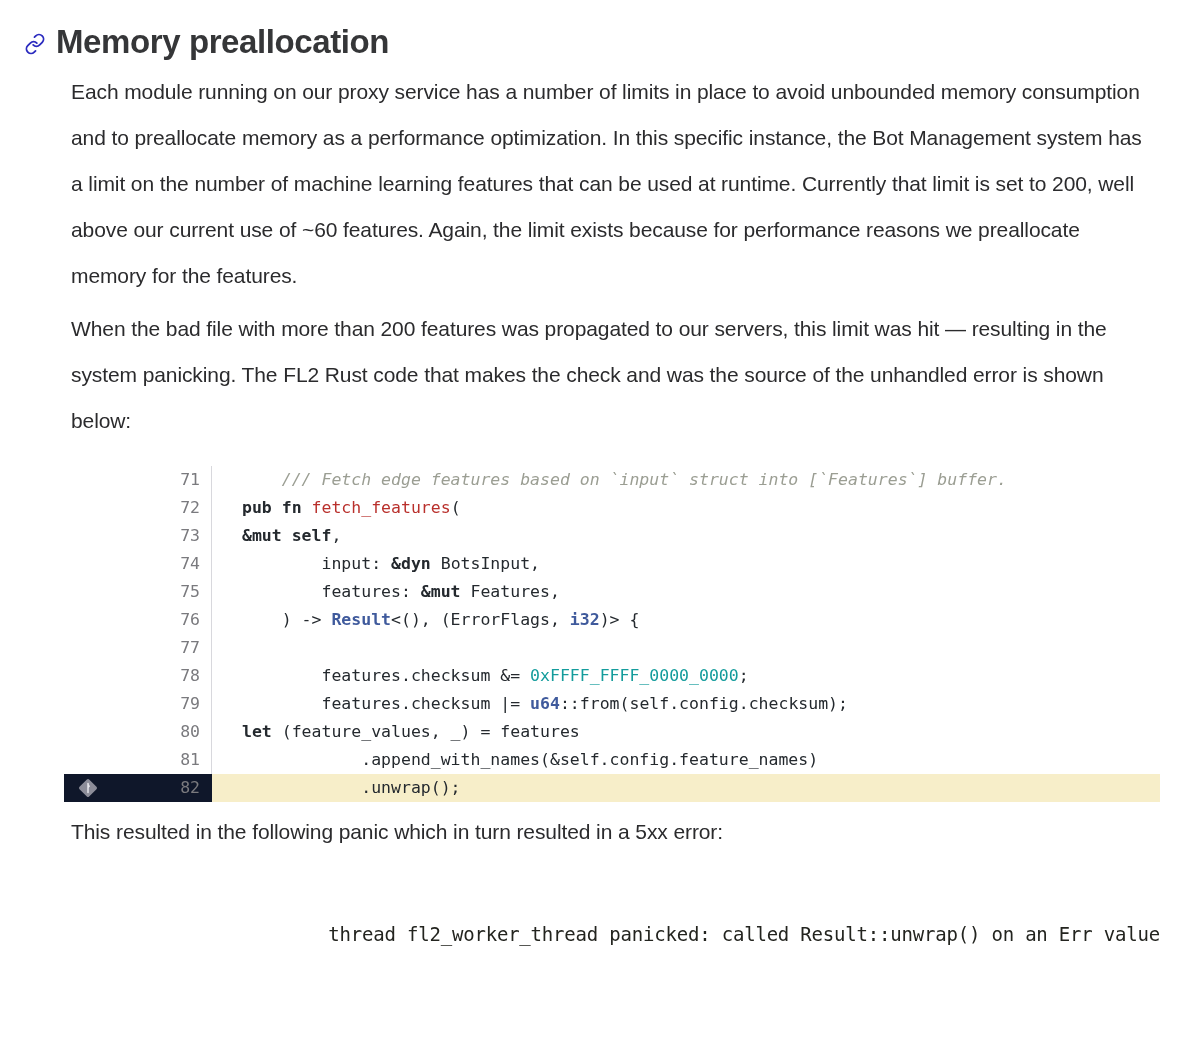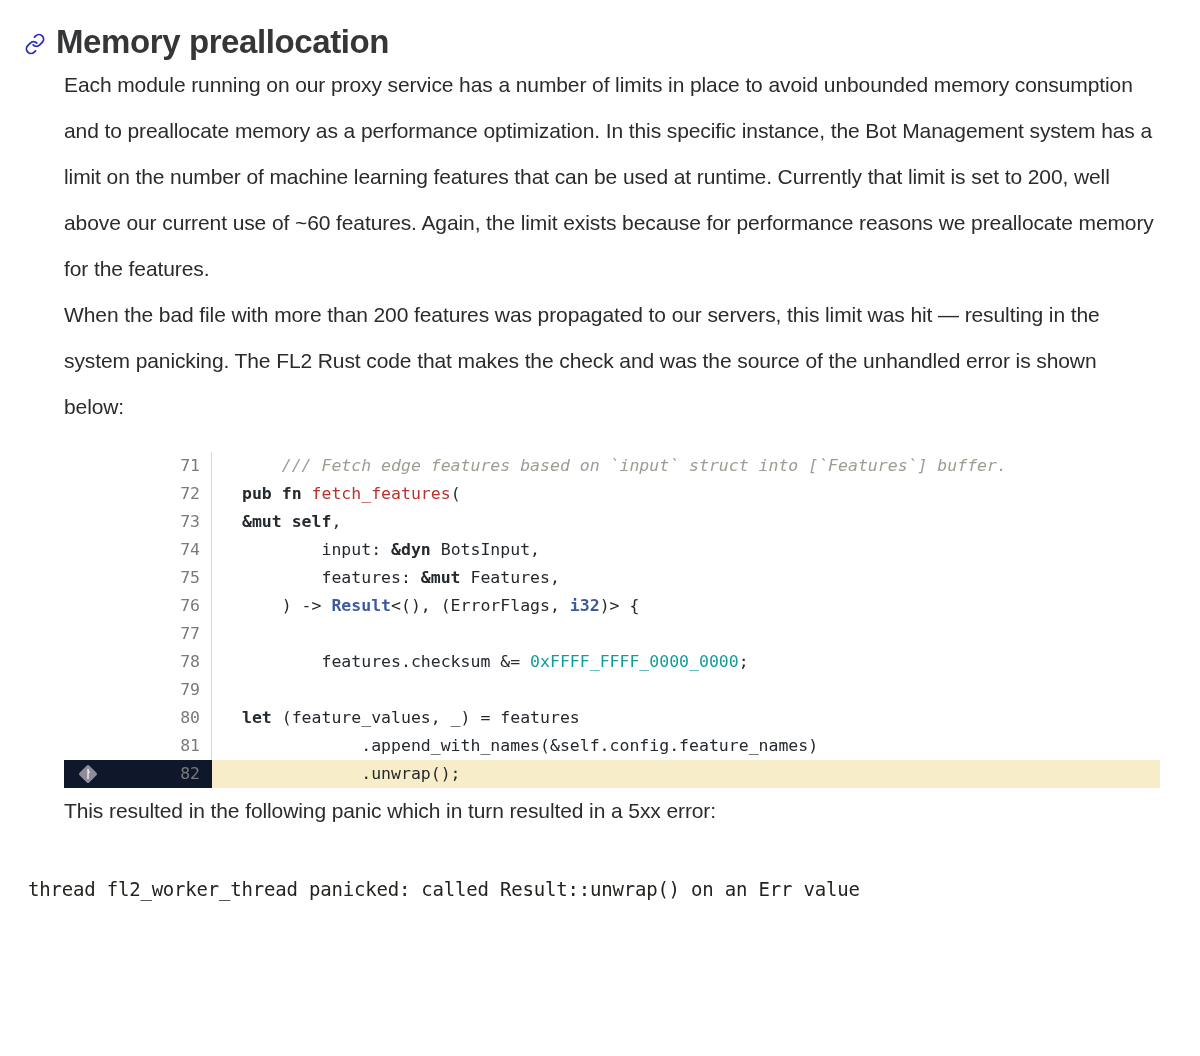--- a/index.html
+++ b/index.html
@@ -48,21 +48,21 @@
   }
 
   
   .content {
     padding: 0 40px 0 64px;
   }
   p.body-text {
     font-size: 21px;
     line-height: 46px;
     color: #2b2b2d;
-    margin: 0;
+    margin: 7px;
     letter-spacing: -0.1px;
   }
   .para-gap-1 { margin-top: 26px; }
   .para-gap-2 { margin-top: 30px; }
   .para-gap-3 { margin-top: 30px; }
 
   
   .code-block {
     margin: 22px 0 0 0;
     padding: 0;
@@ -126,28 +126,29 @@
     box-sizing: border-box;
   }
   .tok-comment { color: #9b9e93; font-style: italic; }
   .tok-fn      { color: #b9302c; }
   .tok-type    { color: #3f5a9c; font-weight: bold; }
   .tok-num     { color: #149c9c; }
   .tok-kw      { color: #24292e; font-weight: bold; }
 
   
   .panic-text {
-    margin-top: 40px;
+    margin-top: 64px;
     padding: 0 40px 0 28px;
     font-family: "DejaVu Sans Mono", "Liberation Mono", monospace;
     font-size: 19px;
     line-height: 30px;
     color: #23241f;
     white-space: pre;
     letter-spacing: -0.2px;
+    text-align: right;
   }
 </style>
 </head>
 <body>
 
 <div class="page">
 
   <div class="heading-row">
     <span class="anchor-icon">
       <svg viewBox="0 0 24 24" width="22" height="22" fill="none" stroke="#2b2bbf" stroke-width="2" stroke-linecap="round" stroke-linejoin="round">
@@ -218,20 +219,21 @@
         <div class="gutter">
           <span>78</span>
         </div>
         <div class="code-text">        features.checksum &amp;= <span class="tok-num">0xFFFF_FFFF_0000_0000</span>;</div>
       </div>
 
       <div class="code-line">
         <div class="gutter">
           <span>79</span>
         </div>
+        <div class="code-text">        features.checksum |= <span class="tok-type">u64</span>::from(self.config.checksum);</div>
       </div>
 
       <div class="code-line">
         <div class="gutter">
           <span>80</span>
         </div>
         <div class="code-text">        <span class="tok-kw">let</span> (feature_values, _) = features</div>
       </div>
 
       <div class="code-line">

